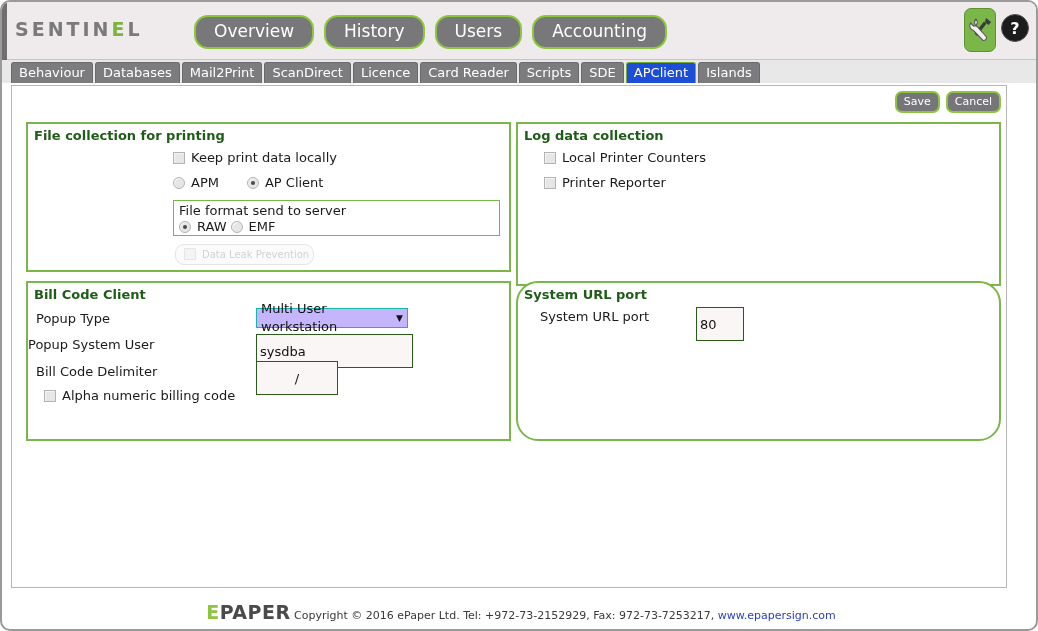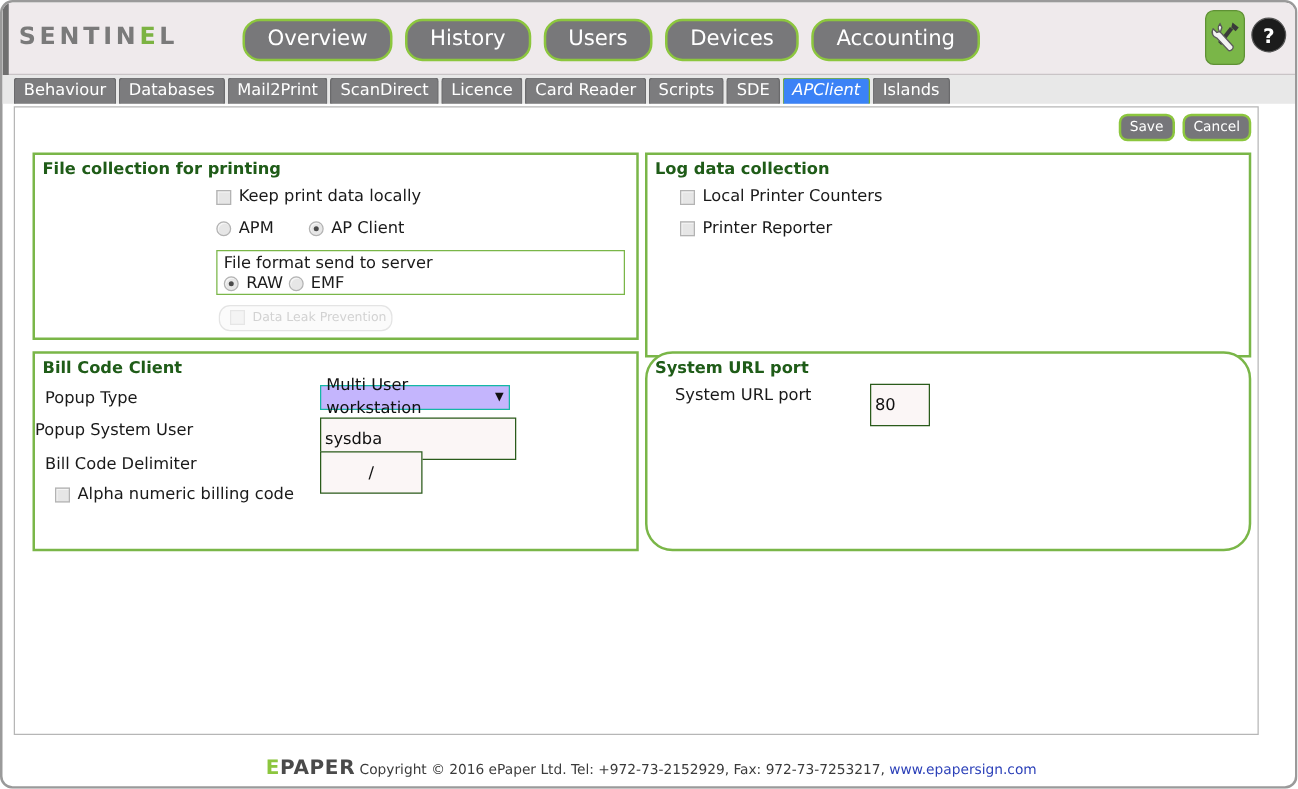--- a/index.html
+++ b/index.html
@@ -90,24 +90,23 @@
     height: 21px;
     padding: 0 7px;
     border: 1px solid #6a6a6c;
     border-bottom: none;
     border-top-left-radius: 3px;
     border-top-right-radius: 3px;
     cursor: pointer;
     white-space: nowrap;
   }
   .tab.active {
-    background: #3b82f6;
+    background: #1d4ed8;
     border-color: #74ad2d;
     color: #ffffff;
-    font-style: italic;
   }
 
   
   #content {
     position: absolute;
     left: 9px; top: 83px;
     width: 996px; height: 503px;
     background: #ffffff;
     border: 1px solid #b6b6b6;
   }
@@ -236,41 +235,40 @@
   #footer {
     position: absolute;
     left: 0; bottom: 6px;
     width: 1038px;
     text-align: center;
     font-size: 11px;
     color: #3a3a3a;
     white-space: nowrap;
   }
   #footer .epaper {
-    font-weight: bold; font-size: 16px; color: #4a4a4a;
+    font-weight: bold; font-size: 19px; color: #4a4a4a;
     letter-spacing: 0.5px;
   }
   #footer .epaper .g { color: #8cc63e; }
   #footer a { color: #2a3fb8; text-decoration: none; }
 </style>
 </head>
 <body>
 
 <div id="app">
 
   <div id="header">
     <div id="left-rail"></div>
 
     <div id="logo"><span>SENTIN</span><span class="g">E</span><span>L</span></div>
 
     <div id="nav">
       <div class="navbtn">Overview</div>
       <div class="navbtn">History</div>
       <div class="navbtn">Users</div>
-      <div class="navbtn">Devices</div>
       <div class="navbtn">Accounting</div>
     </div>
 
     <div id="tools-icon">
       <svg width="32" height="44" viewBox="0 0 32 44" aria-hidden="true">
 
         <path d="M21 9 L26 13 L23.5 16 L20 13 Z" fill="#3a3a3a"></path>
         <path d="M21.5 14.5 L12 27 L9.5 24.5 L19 12.5 Z" fill="#3a3a3a"></path>
 
         <path d="M11 10 a5 5 0 0 0 1.5 8 L21.5 28 a3 3 0 0 1-3.5 3.5 L8.5 21.5 a5 5 0 0 1-3-7.5 l3 3 3-1 1-3 z" fill="#f2f2f2" stroke="#5a5a5a" stroke-width="1.1"></path>

